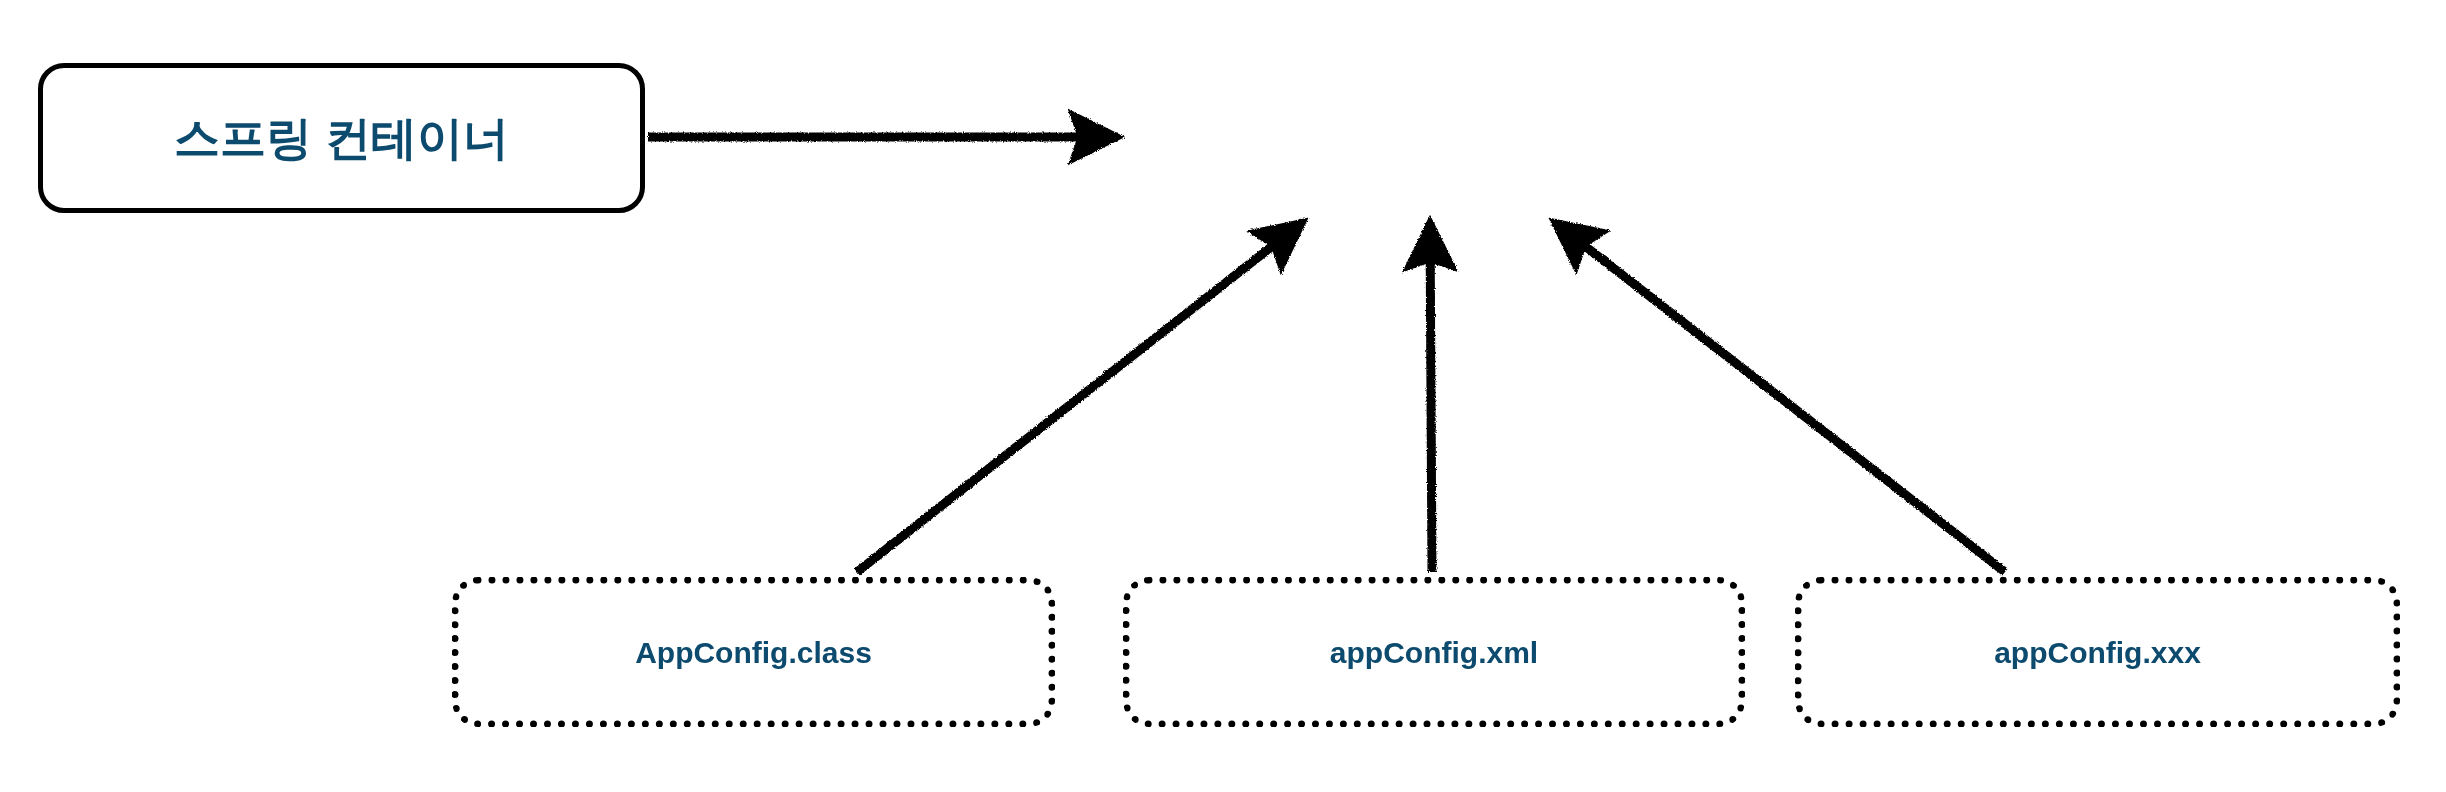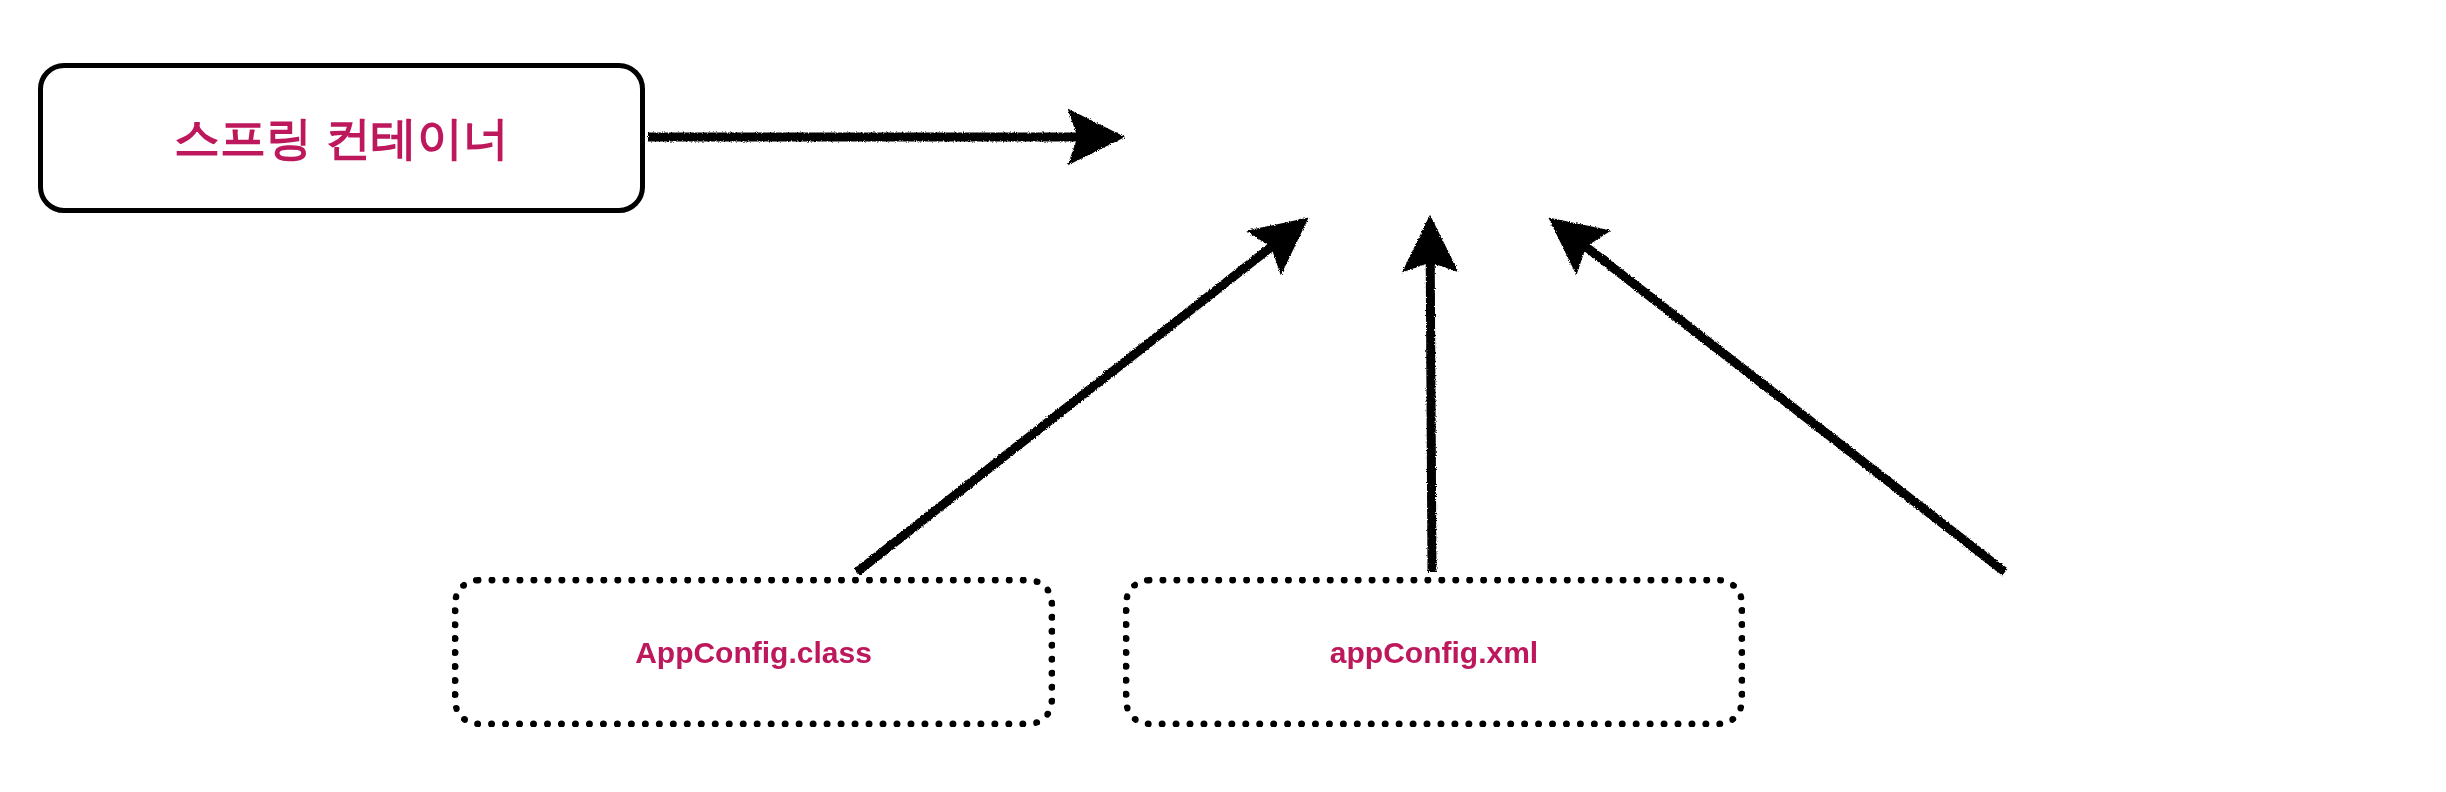--- a/index.html
+++ b/index.html
@@ -35,21 +35,21 @@
   }
   .node-solid {
     border: 5px solid #000000;
     border-radius: 26px;
   }
   .node-dotted {
     border: 7px dotted #000000;
     border-radius: 26px;
   }
   .node-label {
-    color: #be185d;
+    color: #0c4a6e;
     font-weight: bold;
     text-align: center;
     white-space: nowrap;
     line-height: 1.1;
   }
   .label-lg { font-size: 46px; }
   .label-md { font-size: 30px; }
 
   
   #node-spring-container { left: 38px;   top: 63px;  width: 607px; height: 150px; }
@@ -88,14 +88,17 @@
 
 
   <div class="node node-dotted" id="node-appconfig-class">
     <span class="node-label label-md">AppConfig.class</span>
   </div>
 
   <div class="node node-dotted" id="node-appconfig-xml">
     <span class="node-label label-md">appConfig.xml</span>
   </div>
 
+  <div class="node node-dotted" id="node-appconfig-xxx">
+    <span class="node-label label-md">appConfig.xxx</span>
+  </div>
 
 </div>
 
 </body></html>

